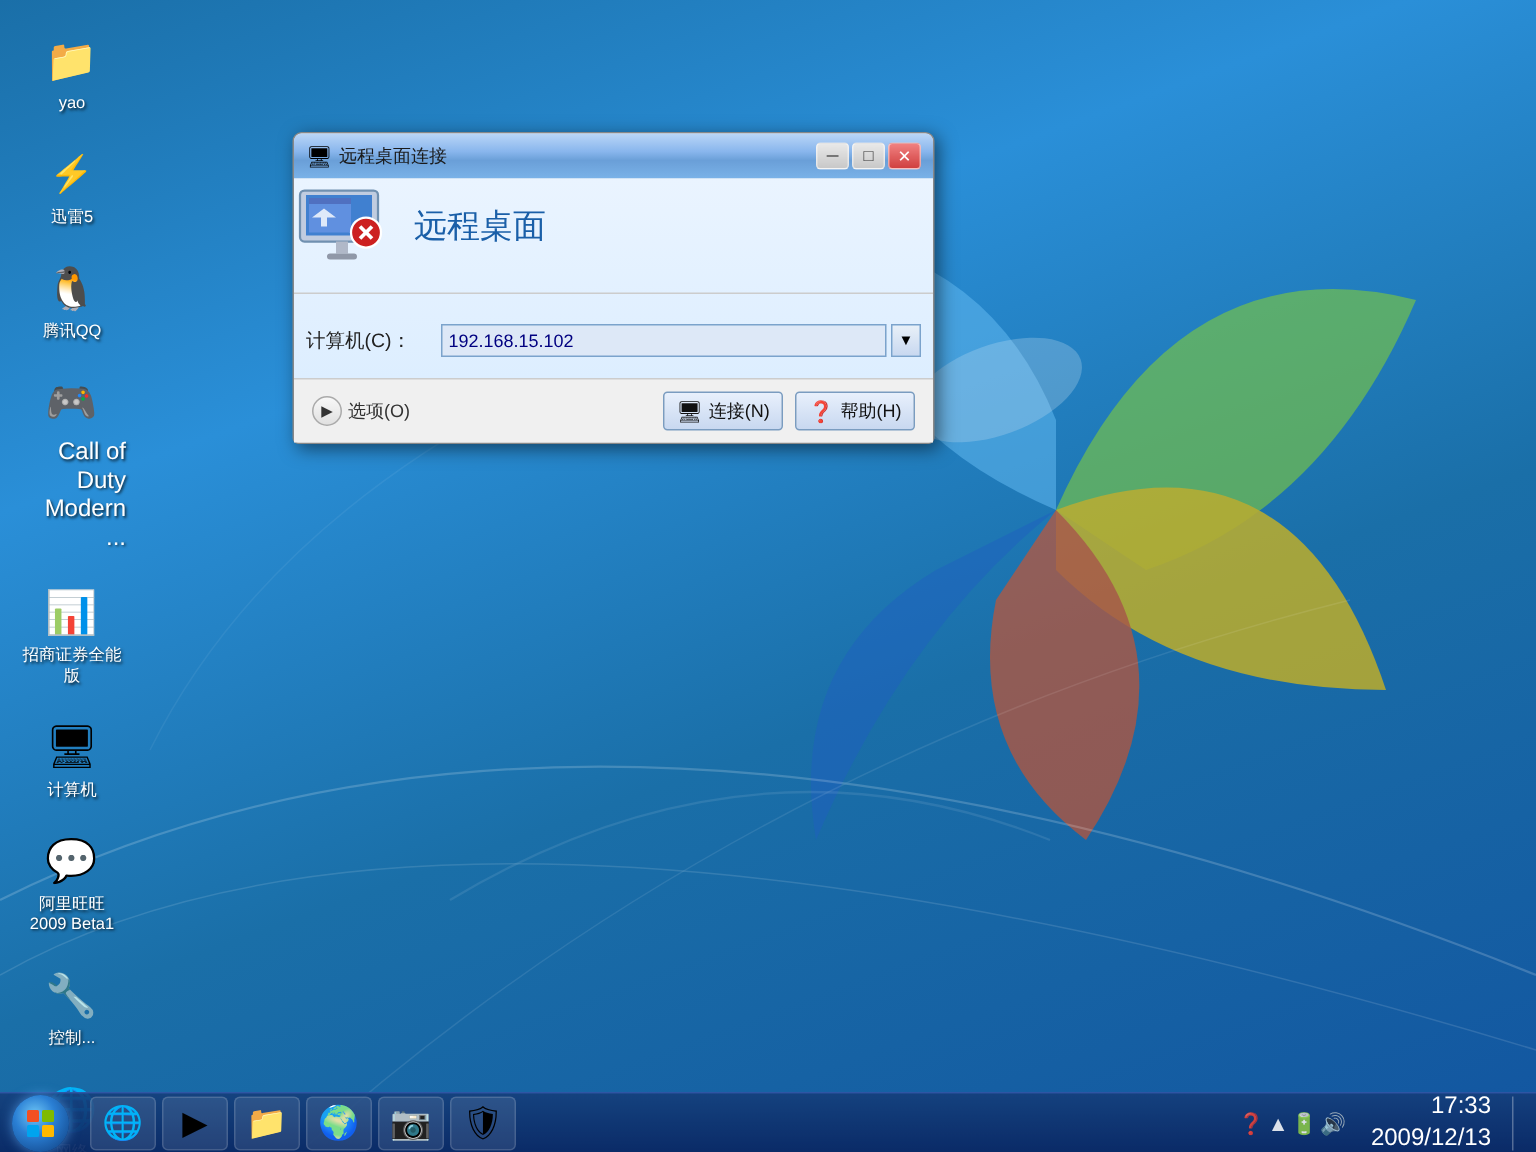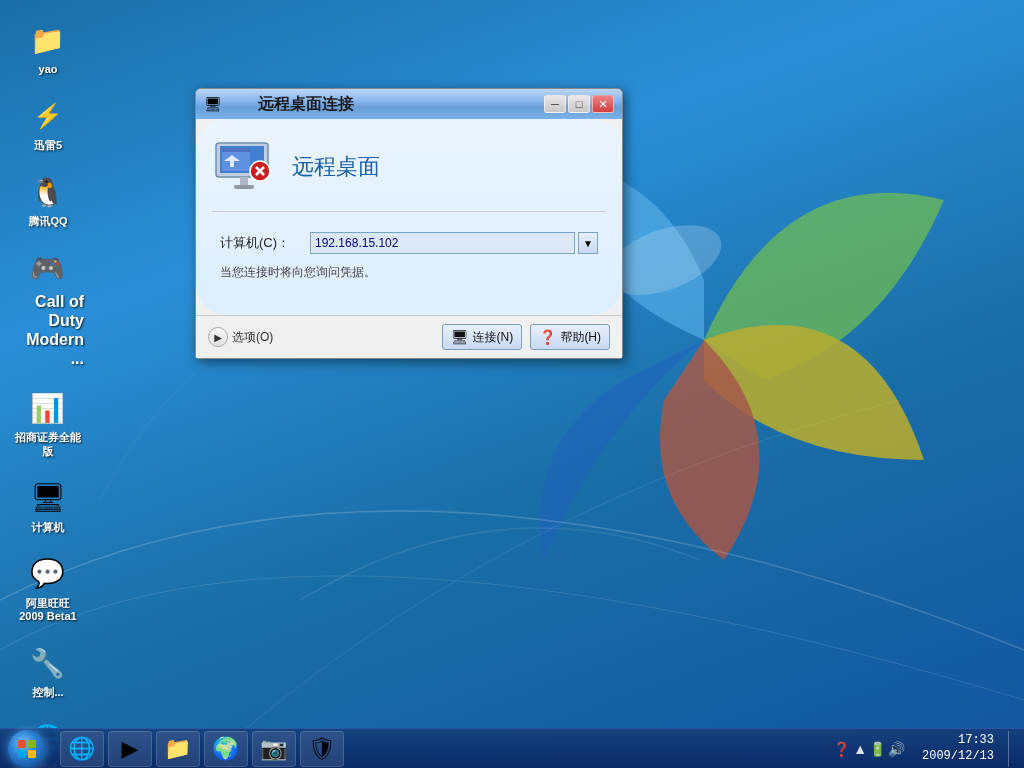--- a/index.html
+++ b/index.html
@@ -50,21 +50,20 @@
       font-size: 28px;
     }
     .desktop-icon .icon-label {
       color: white;
       font-size: 11px;
       text-align: center;
       text-shadow: 1px 1px 2px rgba(0,0,0,0.8);
       line-height: 1.2;
       word-break: break-word;
       max-width: 72px;
-      font-weight: bold;
     }
 
     
     .taskbar {
       position: absolute;
       bottom: 0; left: 0;
       width: 1024px;
       height: 40px;
       background: linear-gradient(to bottom, rgba(20,60,120,0.85) 0%, rgba(10,40,100,0.95) 100%);
       display: flex;
@@ -128,26 +127,25 @@
       padding: 0 4px;
     }
     .tray-icon {
       font-size: 14px;
       color: white;
       opacity: 0.85;
       cursor: pointer;
     }
     .clock {
       color: white;
-      font-size: 12px;
+      font-size: 16px;
       text-align: right;
       padding: 0 8px;
       line-height: 1.3;
       cursor: pointer;
-      font-family: Liberation Mono, monospace;
     }
     .show-desktop {
       width: 8px;
       height: 36px;
       border-left: 1px solid rgba(255,255,255,0.3);
       cursor: pointer;
       margin-left: 2px;
     }
 
     
@@ -179,24 +177,23 @@
       height: 30px;
     }
     .dialog-title-icon {
       width: 16px;
       height: 16px;
       margin-right: 6px;
       font-size: 14px;
     }
     .dialog-title-text {
       flex: 1;
-      font-size: 16px;
+      font-size: 12px;
       color: #1a1a1a;
-      font-weight: 700;
-      margin-left: 32px;
+      font-weight: 400;
     }
     .dialog-controls {
       display: flex;
       gap: 2px;
     }
     .dialog-ctrl-btn {
       width: 22px;
       height: 18px;
       display: flex;
       align-items: center;
@@ -204,24 +201,23 @@
       border-radius: 3px;
       font-size: 11px;
       cursor: pointer;
       border: 1px solid rgba(255,255,255,0.5);
       background: linear-gradient(to bottom, #e8e8e8, #c8c8c8);
       color: #333;
     }
     .dialog-ctrl-btn.close { background: linear-gradient(to bottom, #f08080, #d04040); color: white; }
 
     .dialog-body {
-      padding: 16px;
+      padding: 0;
       background: white;
       background: linear-gradient(to bottom, #eaf4ff 0%, #ddeeff 100%);
-      border-radius: 31px;
     }
     .dialog-header {
       display: flex;
       align-items: center;
       margin-bottom: 16px;
       border-bottom: 1px solid #ccc;
       padding-bottom: 12px;
     }
     .dialog-header-icon {
       width: 64px;
@@ -467,21 +463,20 @@
         </div>
 
         <div class="dialog-form">
           <div class="form-row">
             <div class="form-label">计算机(C)：</div>
             <div class="form-input-wrap">
               <input class="form-input" type="text" value="192.168.15.102" style="">
               <div class="form-dropdown">▼</div>
             </div>
           </div>
-          <div class="form-note">当您连接时将向您询问凭据。</div>
         </div>
       </div>
 
       <div class="dialog-footer">
         <div class="options-btn">
           <div class="options-arrow">▶</div>
           <span>选项(O)</span>
         </div>
         <div class="action-btns">
           <button class="action-btn">

